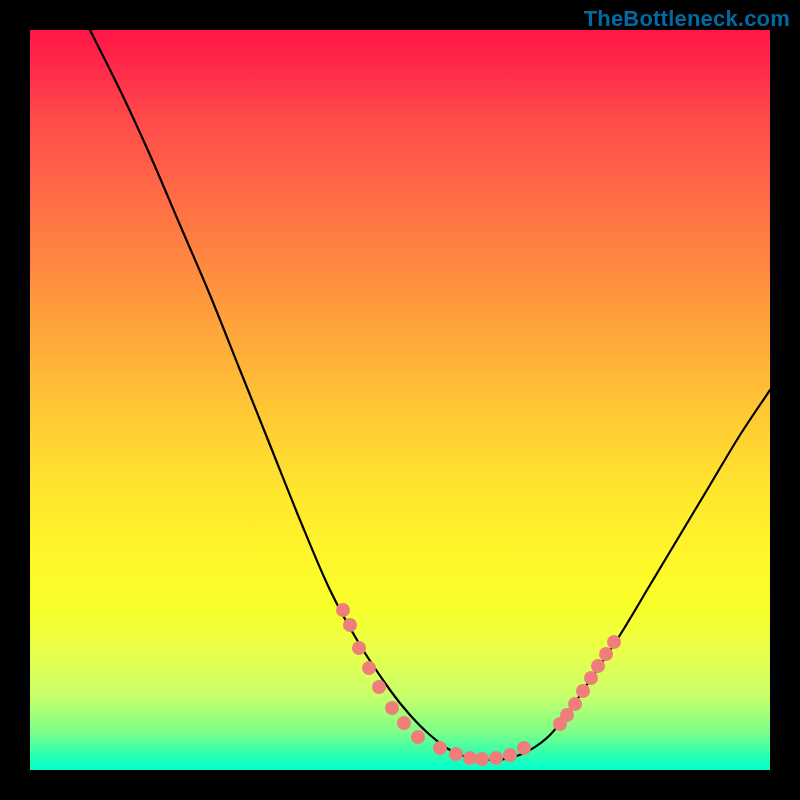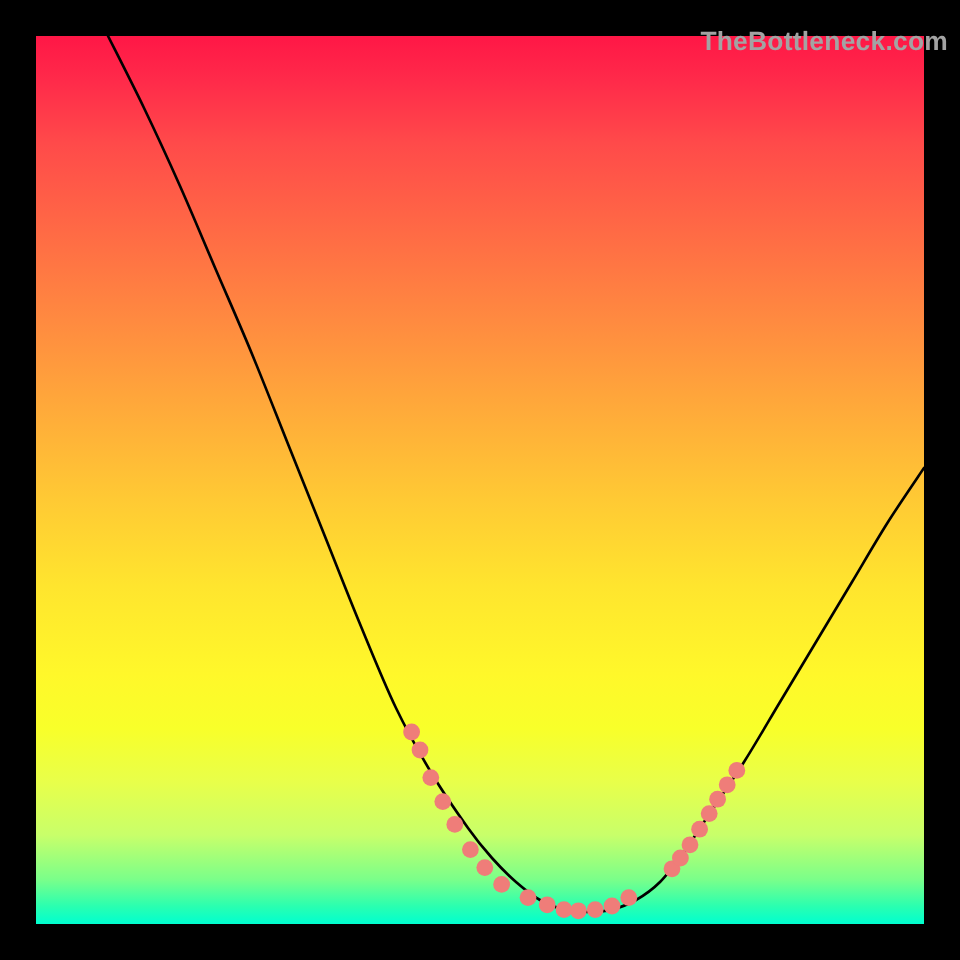--- a/index.html
+++ b/index.html
@@ -34,23 +34,22 @@
       #00ffd0 100%
     );
   }
   .watermark {
     position: absolute;
     top: 6px;
     right: 10px;
     font-family: Arial, Helvetica, sans-serif;
     font-size: 22px;
     font-weight: bold;
-    color: #a3a3a3;
+    color: #0369a1;
     letter-spacing: 0.2px;
-    margin-top: 16px;
   }
   .curve-svg {
     position: absolute;
     left: 0;
     top: 0;
     width: 740px;
     height: 740px;
   }
   .curve-path {
     fill: none;

